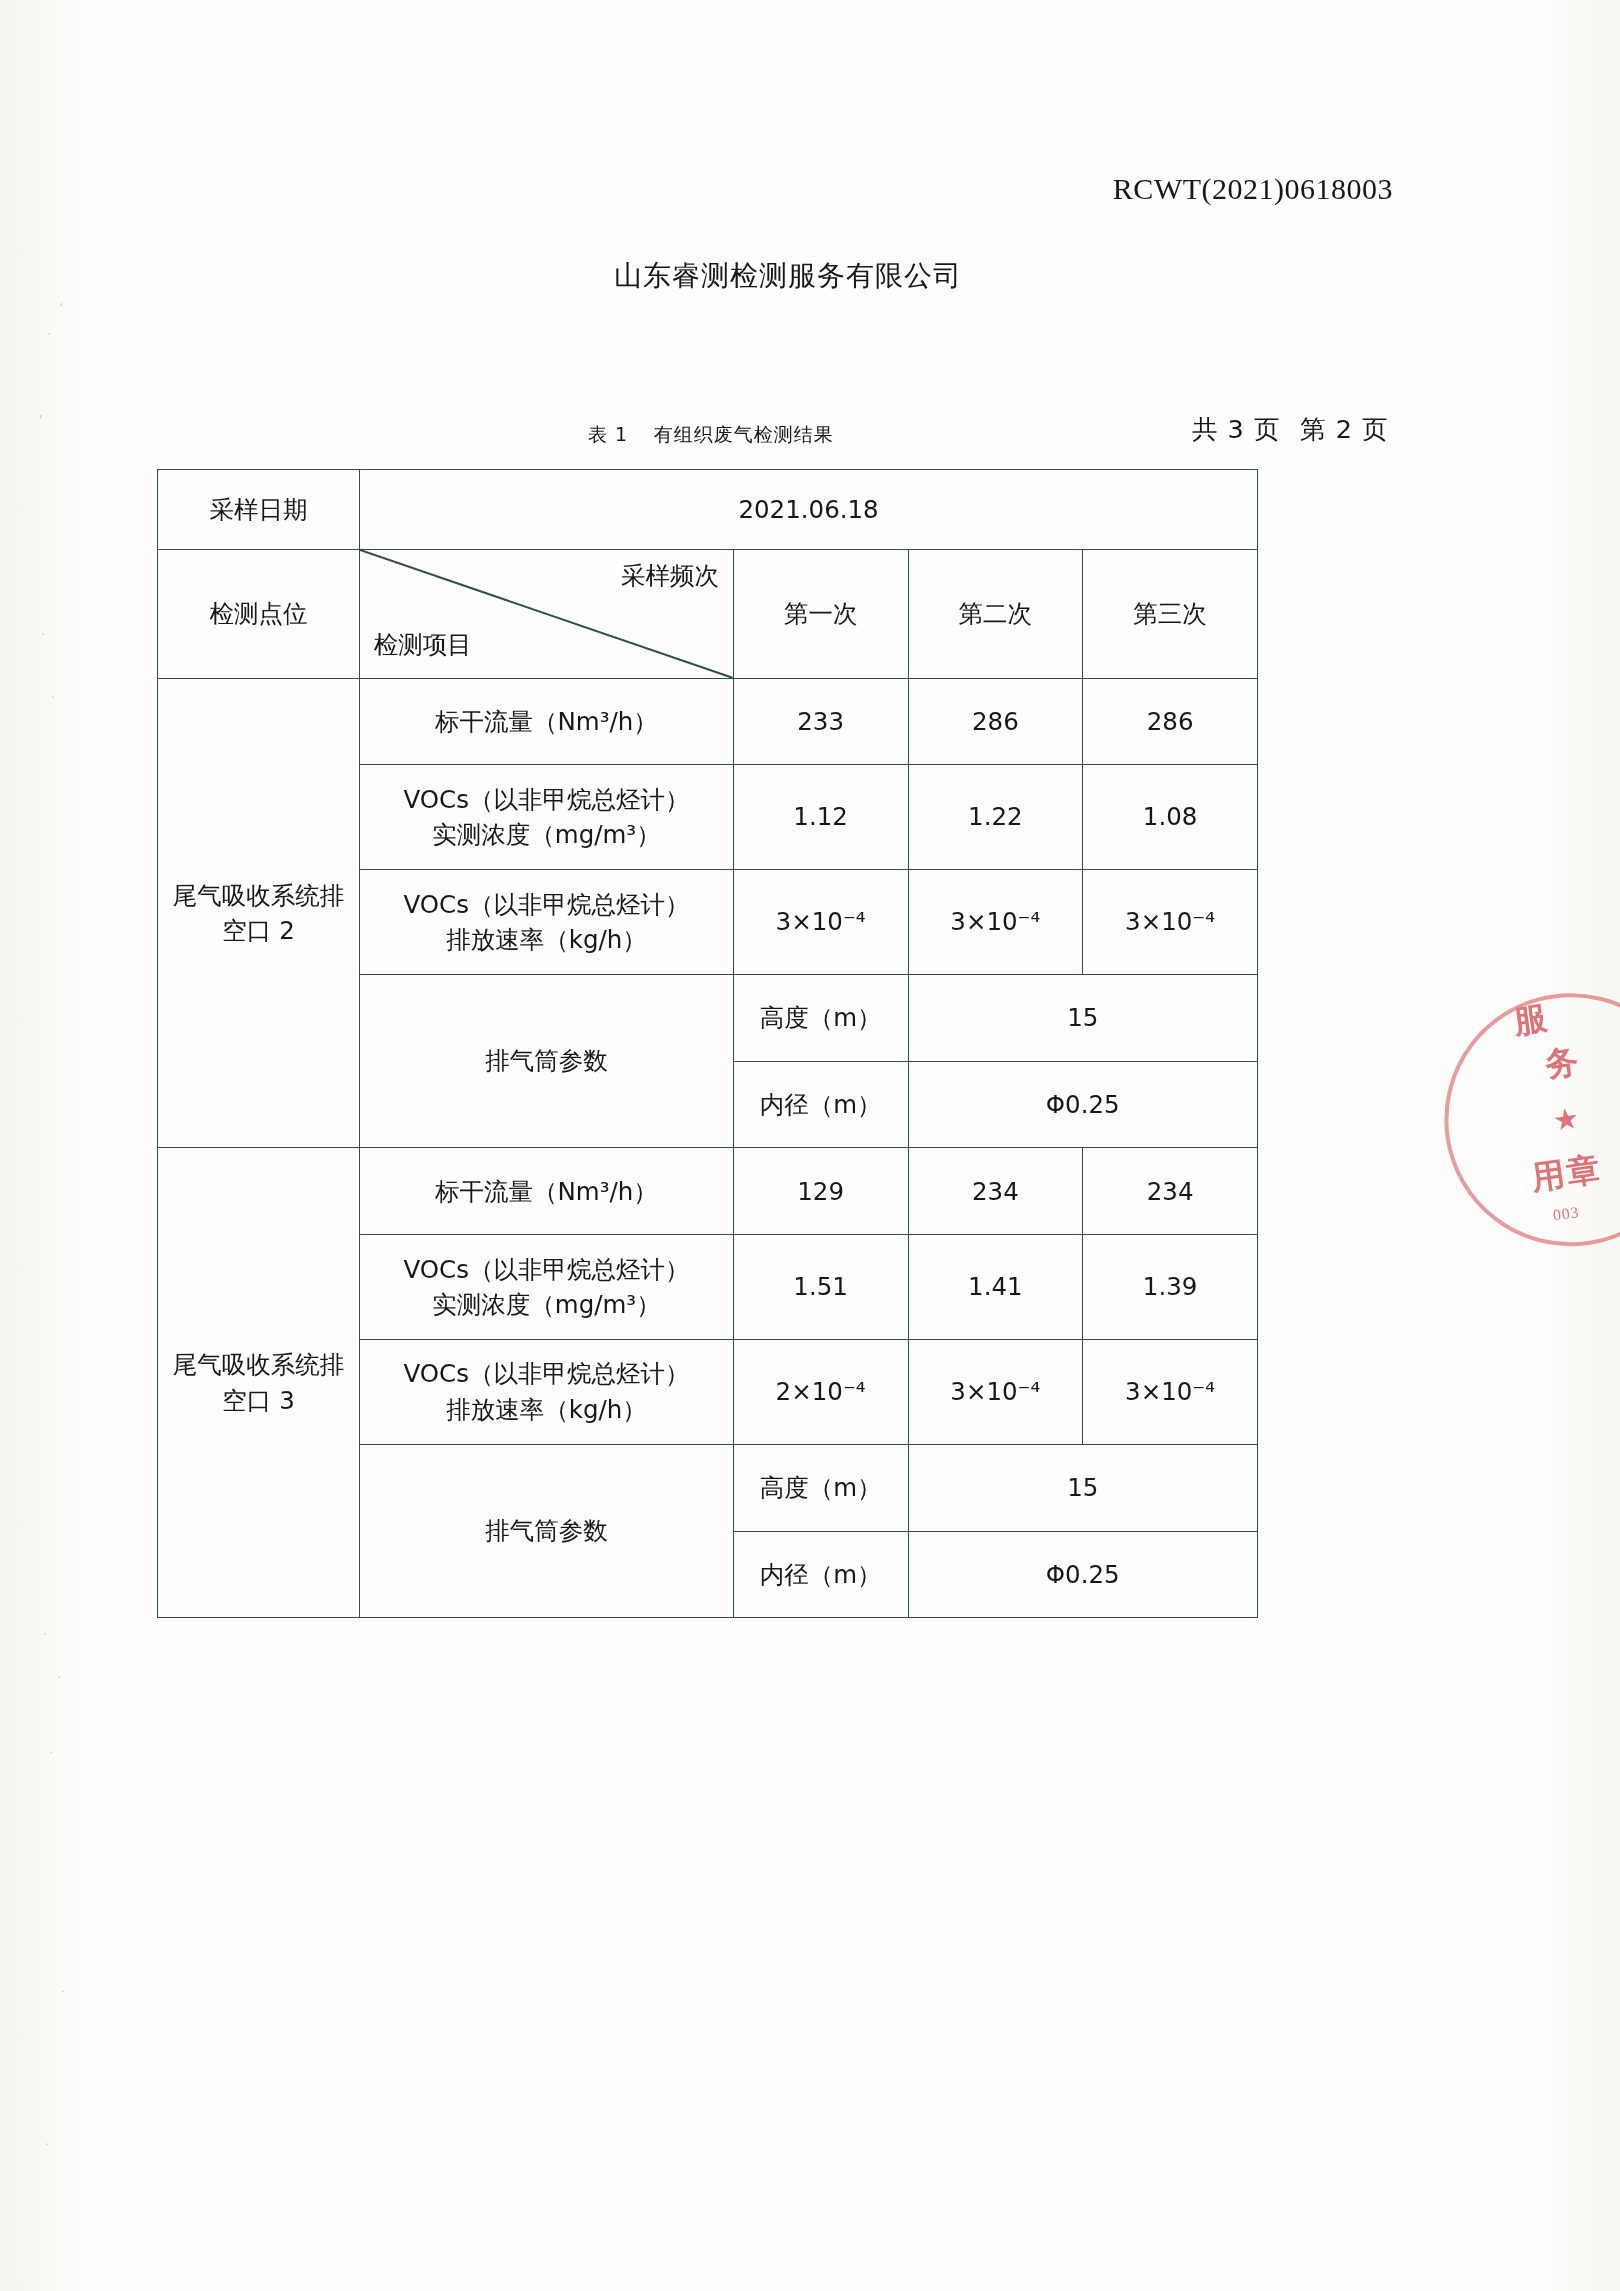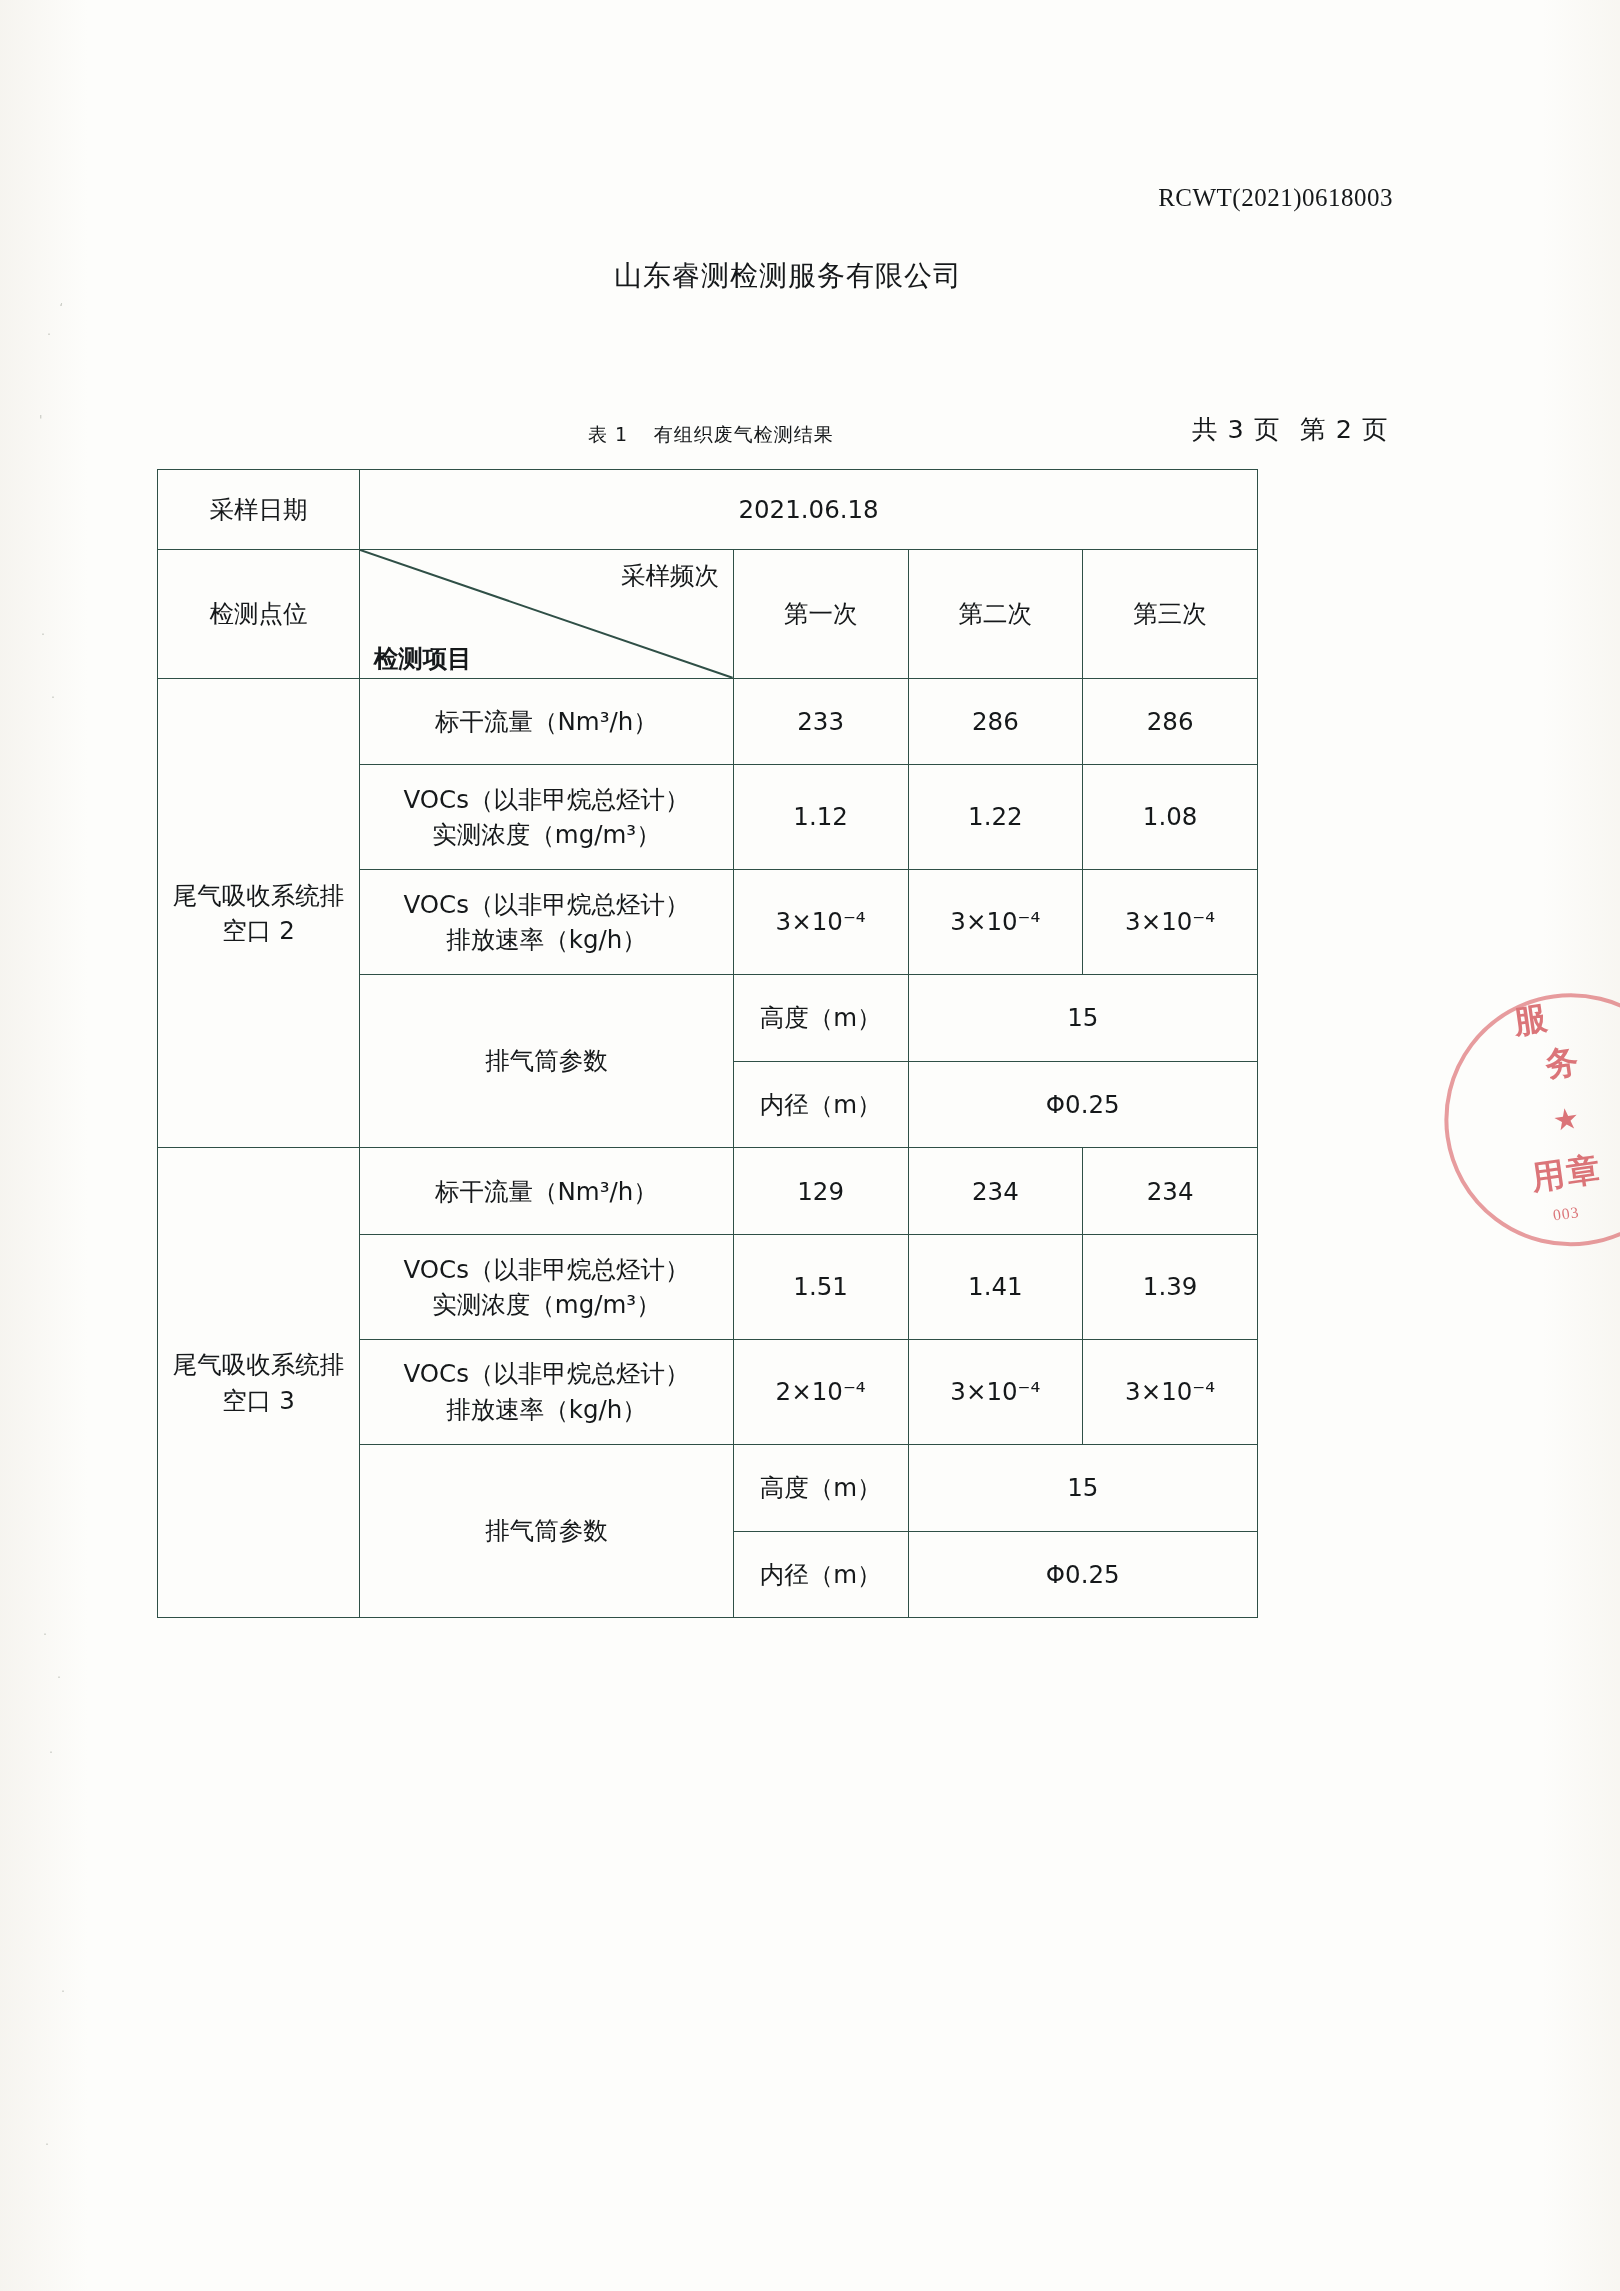--- a/index.html
+++ b/index.html
@@ -28,23 +28,23 @@
     position: absolute;
     inset: 0;
     background:
       linear-gradient(90deg, rgba(245,243,238,0.9) 0px, rgba(255,255,255,0) 88px),
       linear-gradient(270deg, rgba(247,245,240,0.85) 0px, rgba(255,255,255,0) 78px);
     pointer-events: none;
   }
 
   .doc-code {
     position: absolute;
-    top: 184px;
+    top: 172px;
     right: 227px;
-    font-size: 25px;
+    font-size: 30px;
     letter-spacing: 0.5px;
     white-space: nowrap;
   }
 
   .company {
     position: absolute;
     top: 257px;
     left: 578px;
     font-size: 28px;
     letter-spacing: 1px;
@@ -128,23 +128,22 @@
   }
   .split-cell .top-label {
     position: absolute;
     right: 13.7px;
     top: 7.8px;
     font-size: 24.5px;
   }
   .split-cell .bottom-label {
     position: absolute;
     left: 13.7px;
-    bottom: 1px;
+    bottom: 15px;
     font-size: 24.5px;
-    font-weight: bold;
   }
 
   
   .stamp {
     position: absolute;
     top: 961px;
     left: 1521px;
     width: 147px;
     height: 323px;
     transform: rotate(-8deg);

